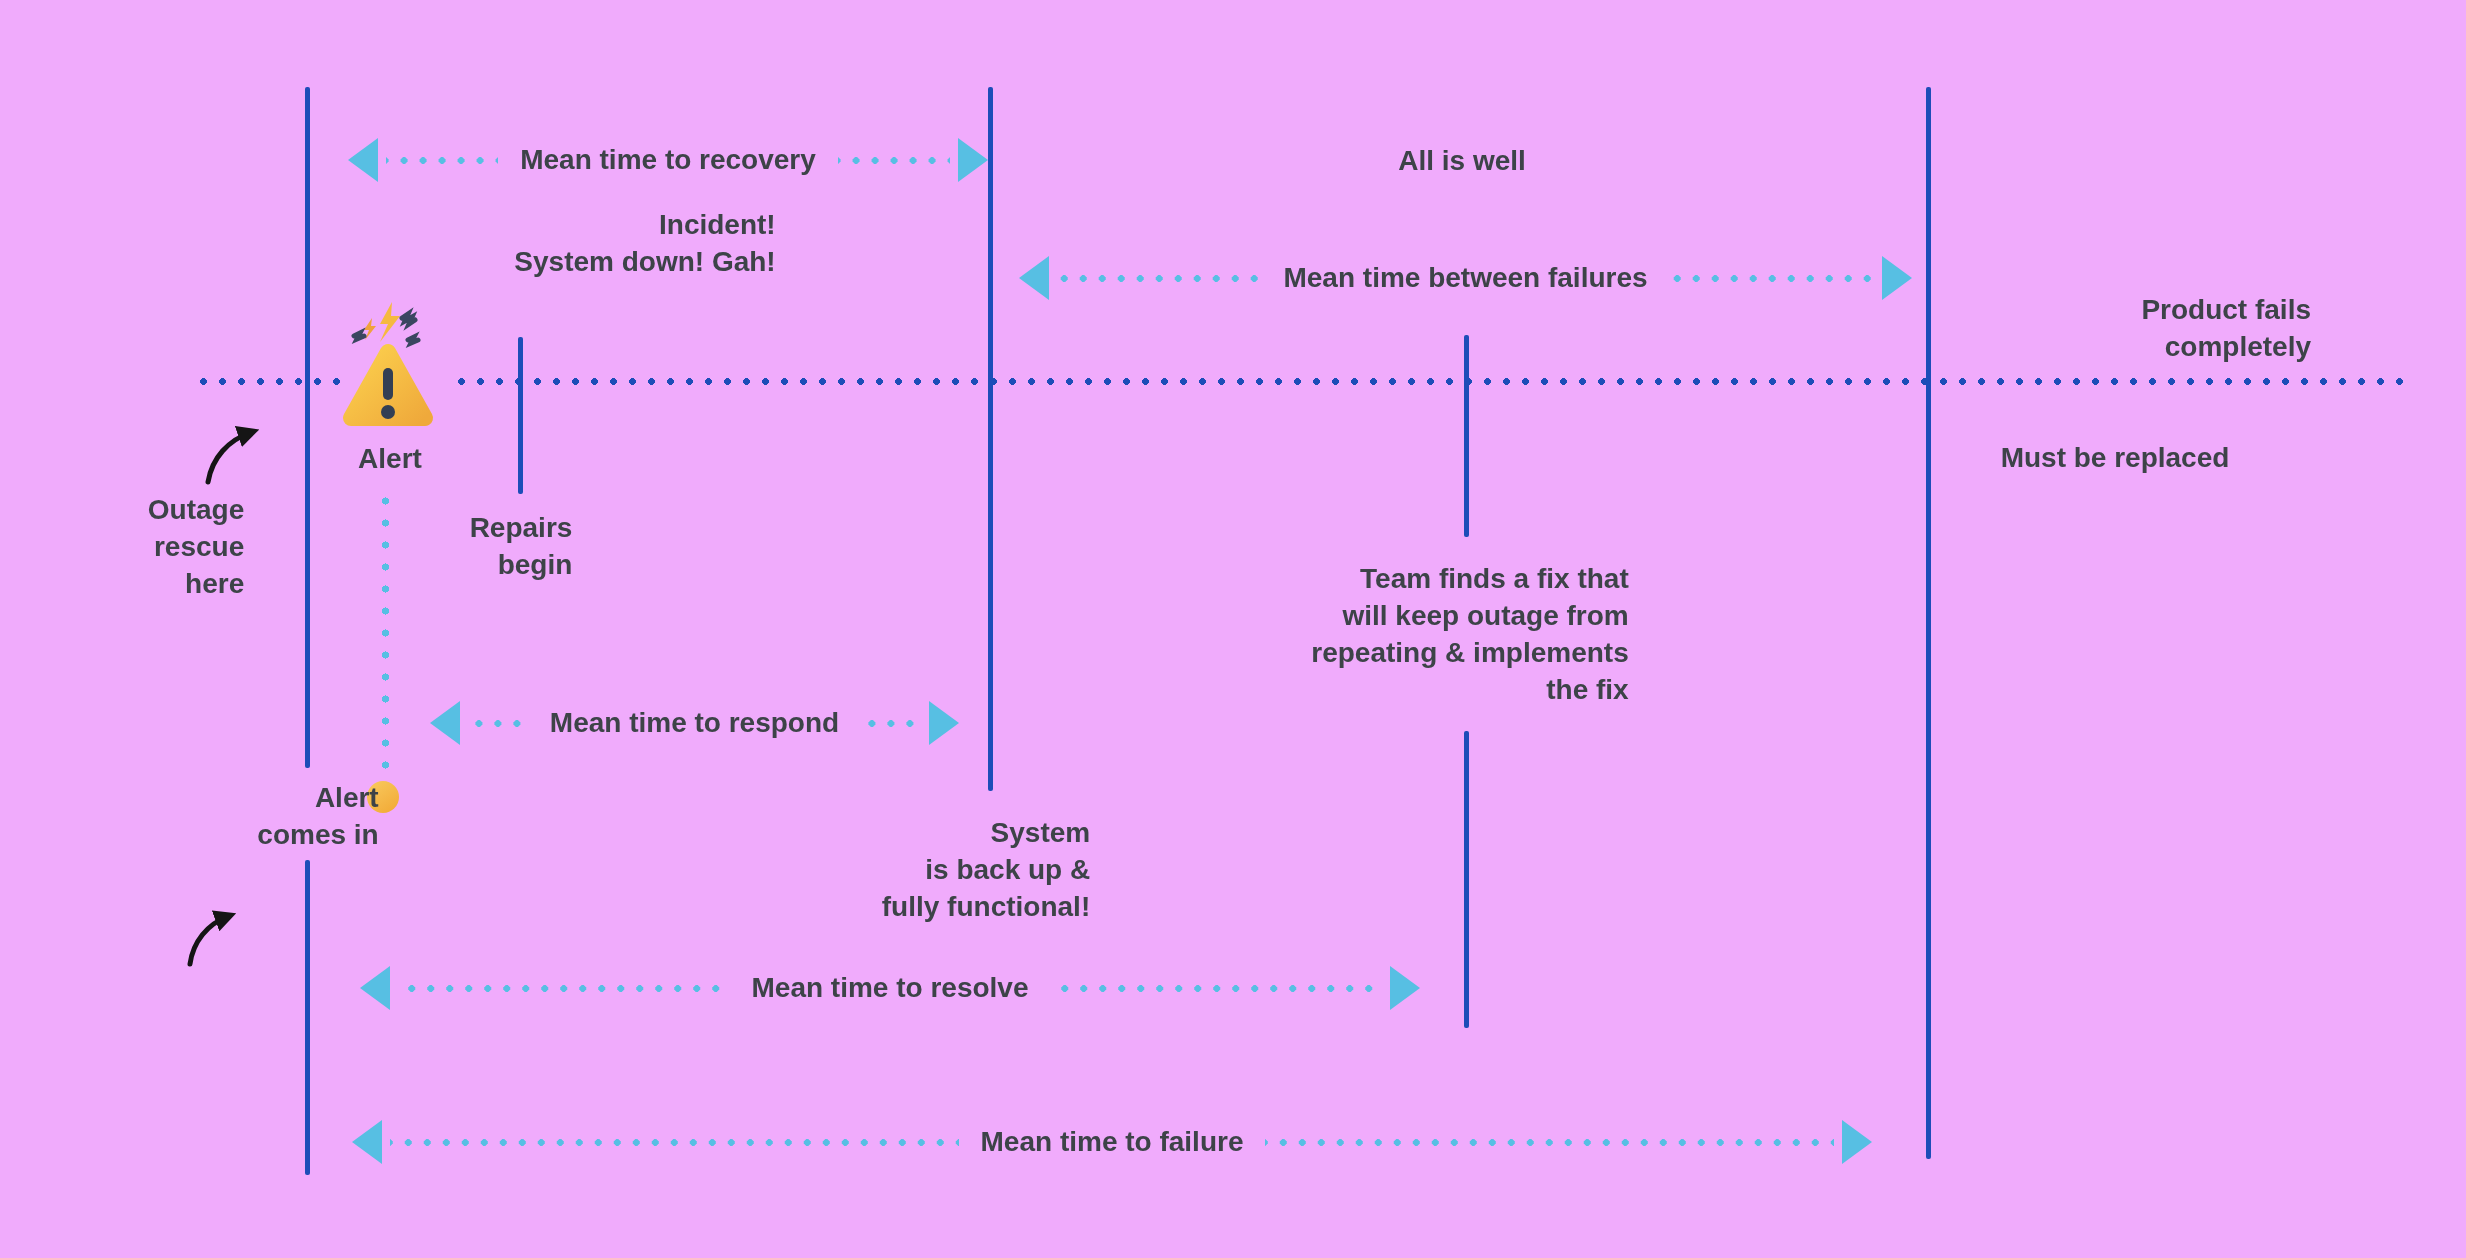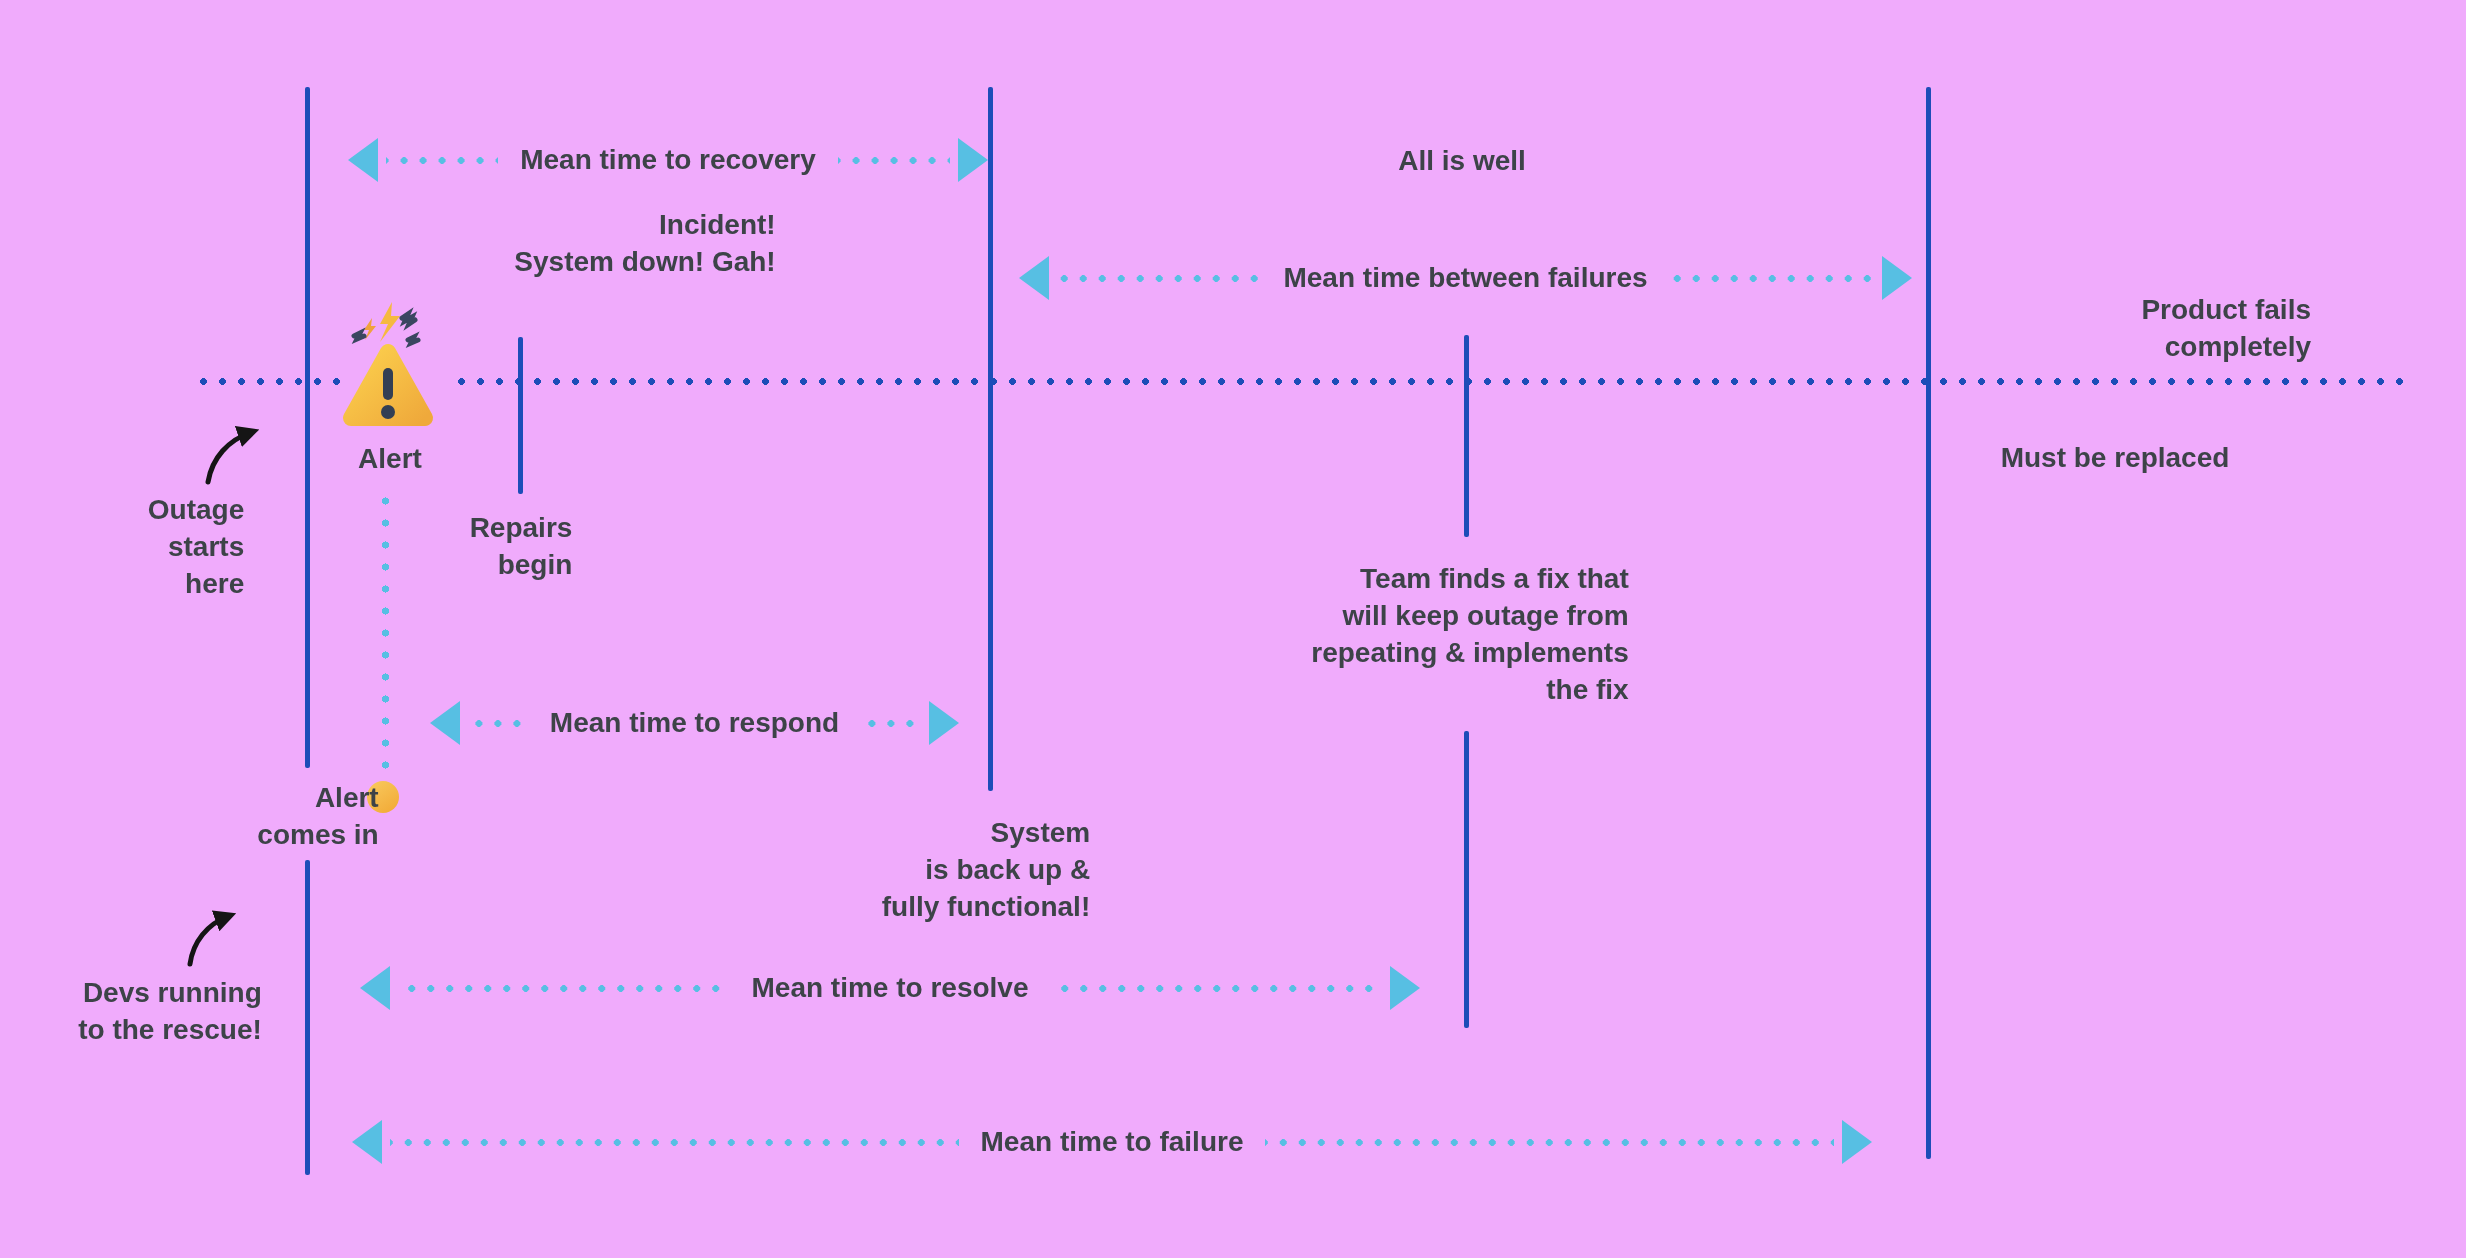--- a/index.html
+++ b/index.html
@@ -125,29 +125,27 @@
     <span class="ah ah-r"></span>
   </div>
 
   <div class="txt" style="left:1462px;top:142px">All is well</div>
   <div class="txt" style="left:645px;top:206px">Incident!
 System down! Gah!</div>
   <div class="txt" style="left:2156px;top:291px">Product fails completely</div>
   <div class="txt" style="left:2115px;top:439px">Must be replaced</div>
   <div class="txt" style="left:390px;top:440px">Alert</div>
   <div class="txt" style="left:196px;top:491px">Outage
-starts
+rescue
 here</div>
   <div class="txt" style="left:521px;top:509px">Repairs
 begin</div>
   <div class="txt" style="left:318px;top:779px">Alert
 comes in</div>
   <div class="txt" style="left:986px;top:814px">System
 is back up &amp;
 fully functional!</div>
   <div class="txt" style="left:1470px;top:560px">Team finds a fix that
 will keep outage from
 repeating &amp; implements
 the fix</div>
-  <div class="txt" style="left:170px;top:974px">Devs running
-to the rescue!</div>
 
 </div>
 
 </body></html>

